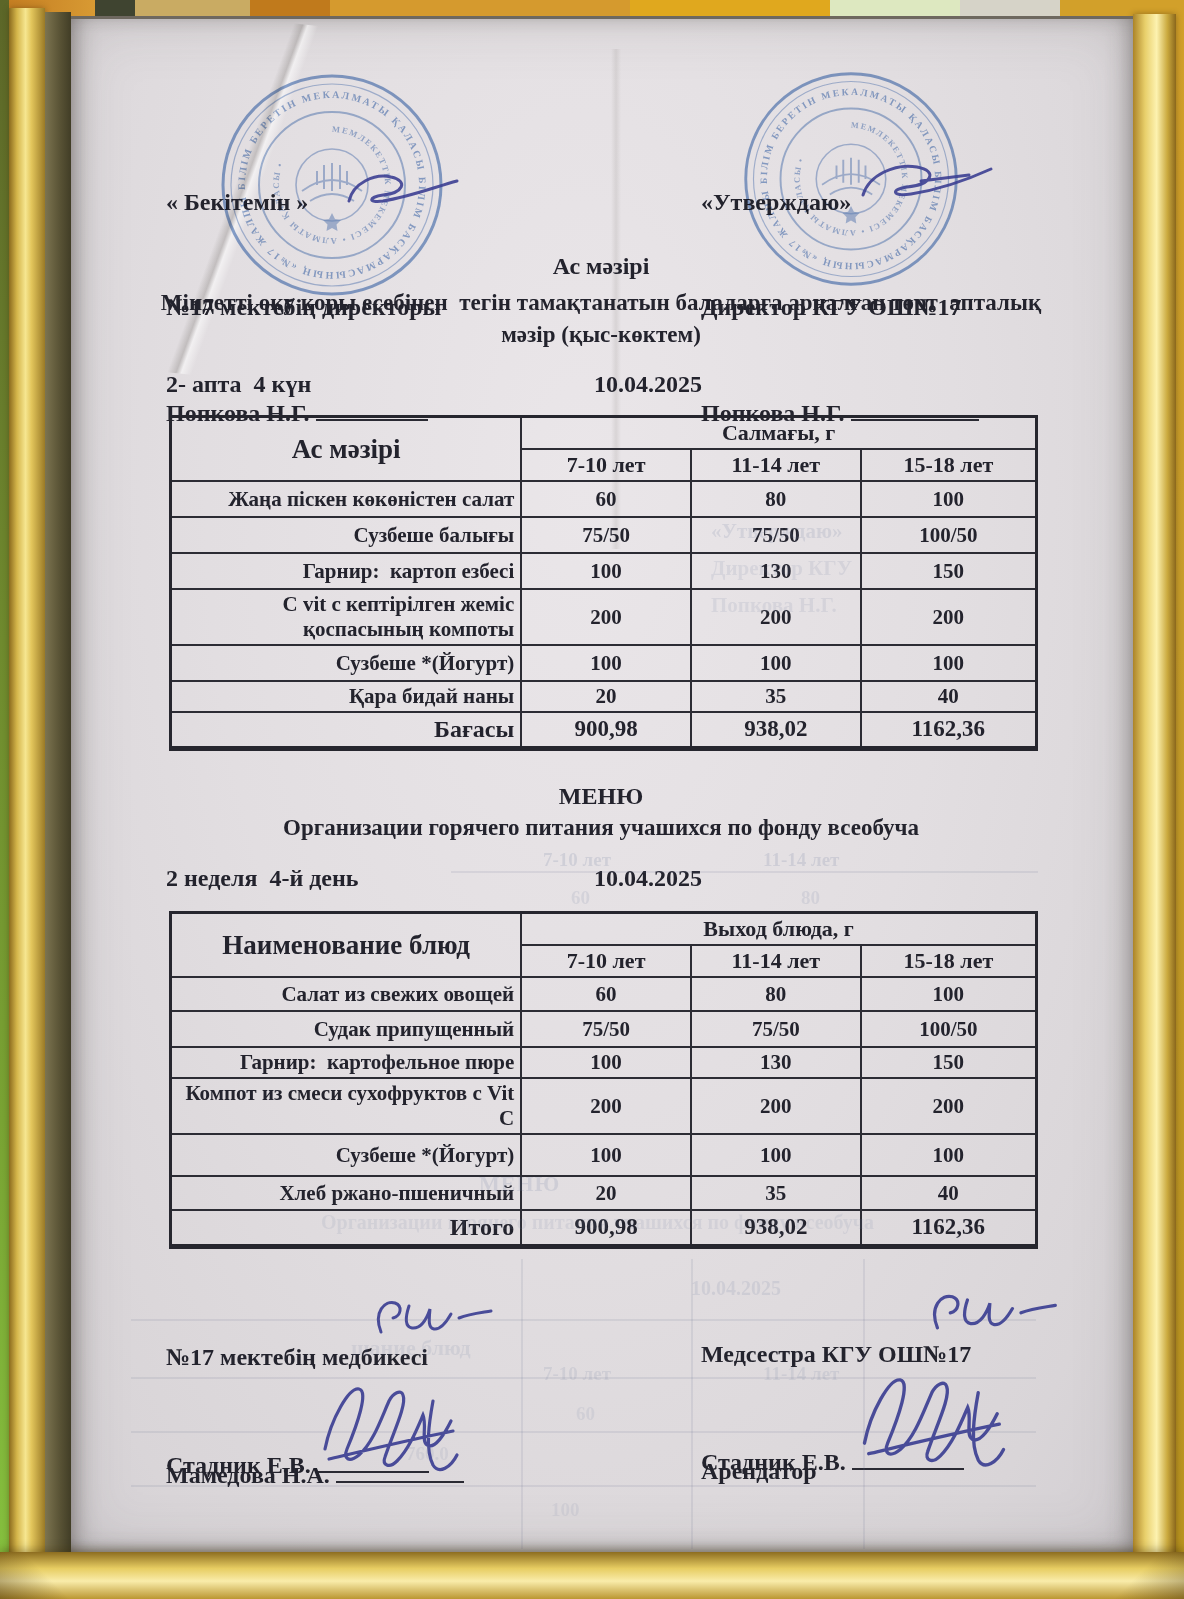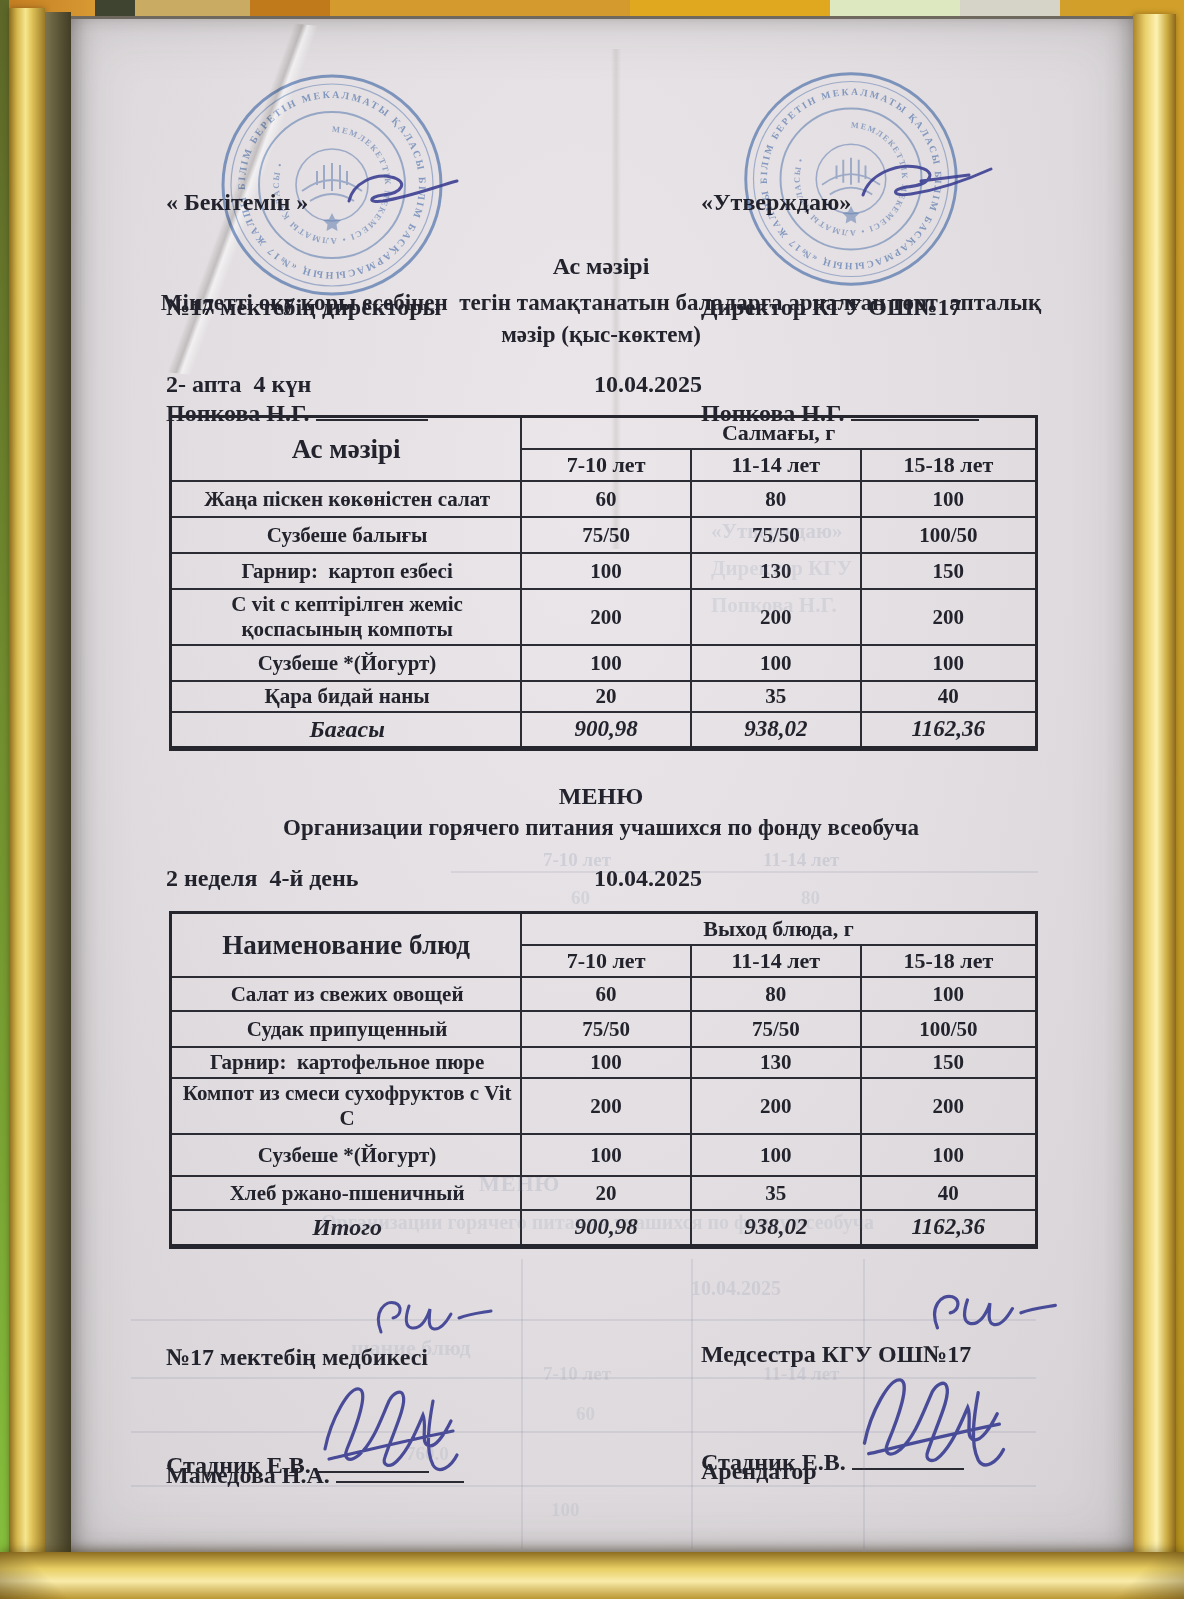--- a/index.html
+++ b/index.html
@@ -54,24 +54,24 @@
 
   
   .center-wrap{left:40px;width:980px;text-align:center;}
   .title1{font-size:24px;}
   .subtitle{font-size:23px;line-height:32px;}
 
   
   table.t{border-collapse:collapse;width:869px;table-layout:fixed;border:3px solid #26262e;}
   table.t td{border:2px solid #2c2c34;text-align:center;vertical-align:middle;
     font-weight:bold;font-size:21px;padding:2px 6px;color:#23232d;}
-  table.t td.name{text-align:center;padding-left:8px;}
+  table.t td.name{text-align:right;padding-left:8px;}
   table.t td.hdr-name{font-size:27px;text-align:center;}
   table.t td.hdr-group,table.t td.hdr-age{font-size:22px;}
-  table.t tr.total td{font-size:23px;font-style:italic;}
+  table.t tr.total td{font-size:23px;}
   table.t tr.total td.name{font-size:24px;}
   table.t{border-bottom-width:5px;}
 
   
   .stamp{position:absolute;opacity:.82;mix-blend-mode:multiply;filter:blur(.3px);}
 
   
   .ink{position:absolute;}
 
   

